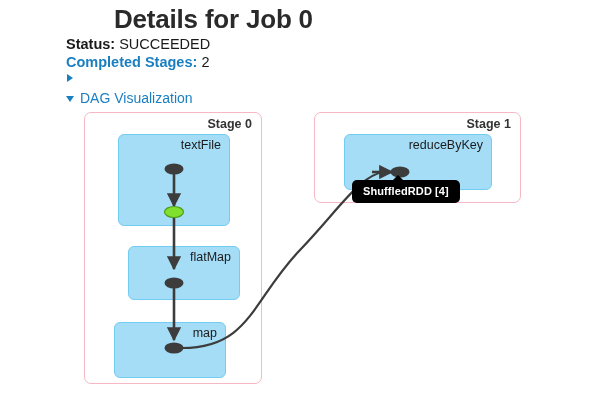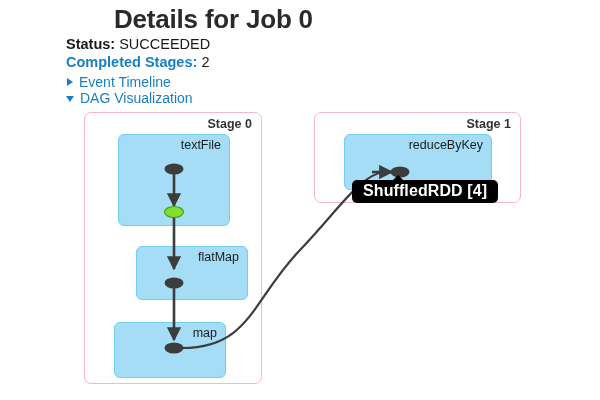--- a/index.html
+++ b/index.html
@@ -119,32 +119,32 @@
     position: absolute;
     right: 8px;
     top: 3px;
     font-size: 12.5px;
     font-weight: normal;
     color: #1b1b1b;
     white-space: nowrap;
     padding-left: 40px;
   }
   #rdd-textfile    { left: 118px; top: 134px; width: 112px; height: 92px; }
-  #rdd-flatmap     { left: 136px; top: 246px; width: 112px; height: 54px; }
+  #rdd-flatmap     { left: 128px; top: 246px; width: 112px; height: 54px; }
   #rdd-map         { left: 114px; top: 314px; width: 112px; height: 56px; margin-top: 8px; }
   #rdd-reducebykey { left: 344px; top: 134px; width: 148px; height: 56px; }
 
   
   #rdd-tooltip {
     position: absolute;
     left: 352px;
     top: 180px;
     background: #000000;
     color: #ffffff;
-    font-size: 16px;
+    font-size: 11px;
     font-weight: bold;
     padding: 4px 11px 5px 11px;
     border-radius: 5px;
     white-space: nowrap;
     letter-spacing: 0.1px;
     line-height: 14px;
   }
   #tooltip-arrow {
     position: absolute;
     left: 40px;
@@ -165,21 +165,20 @@
   <span class="meta-val">SUCCEEDED</span>
 </div>
 
 <div class="meta-line" id="stages-line">
   <span class="meta-key blue">Completed Stages:</span>
   <span class="meta-val">2</span>
 </div>
 
 <div class="toggle-row" id="toggle-event-timeline">
   <span class="tri tri-right"></span>
-  <span>Event Timeline</span>
 </div>
 
 <div class="toggle-row" id="toggle-dag-visualization">
   <span class="tri tri-down"></span>
   <span>DAG Visualization</span>
 </div>
 
 <div id="dag-visualization">
 
   <div class="stage-box" id="stage-0">

